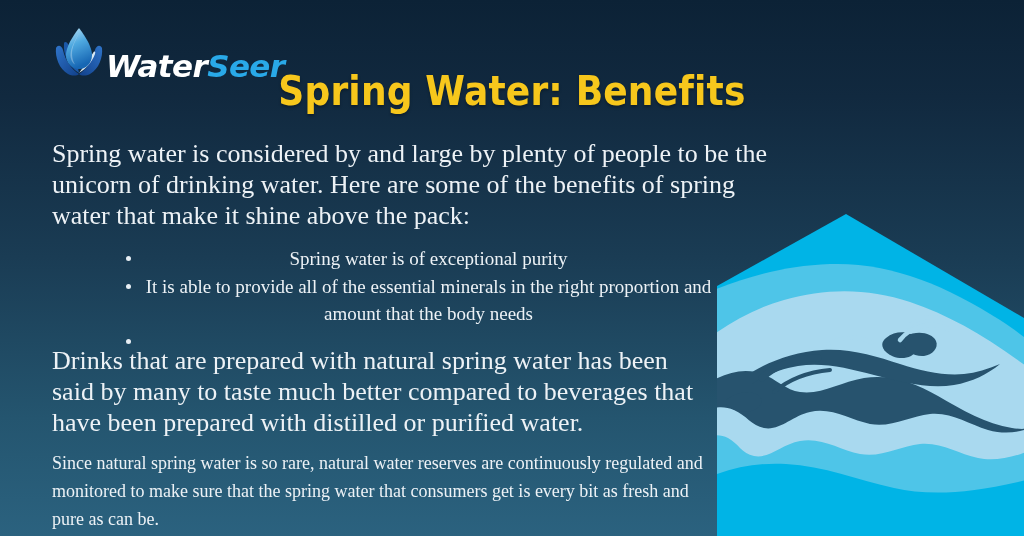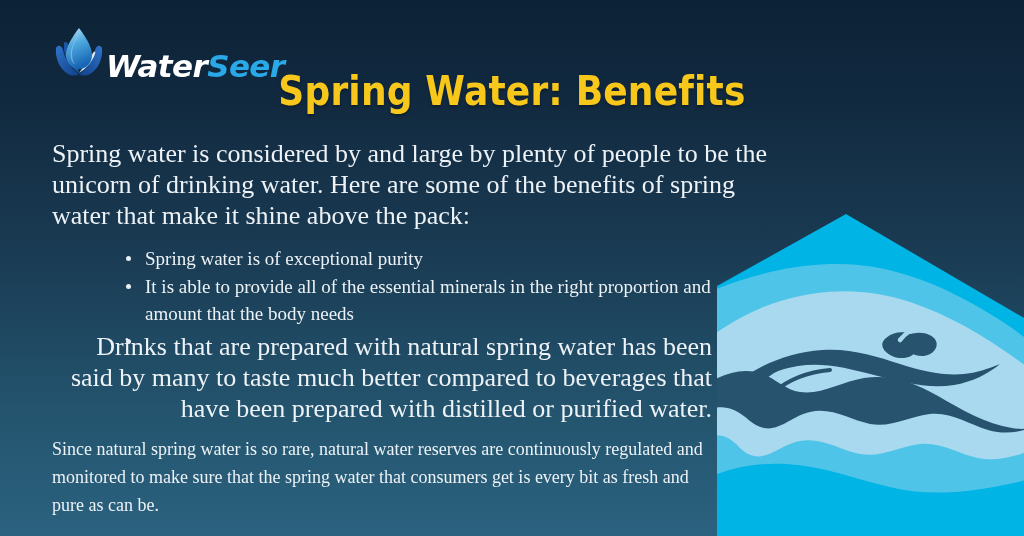--- a/index.html
+++ b/index.html
@@ -75,39 +75,40 @@
     font-size: 26px;
     line-height: 31px;
     color: #edf2f6;
     margin: 0;
   }
   #intro-paragraph { width: 745px; }
   #benefits-list {
     list-style: none;
     margin: 14px 0 0 0;
     padding: 0;
+    text-align: center;
   }
   #benefits-list li {
     position: relative;
     padding-left: 93px;
     font-size: 19px;
     line-height: 27px;
     color: #edf2f6;
     margin-bottom: 1px;
   }
   #benefits-list li .bullet-dot {
     position: absolute;
     left: 74px;
     top: 11px;
     width: 5px;
     height: 5px;
     border-radius: 50%;
     background: #e7eef4;
   }
-  #mid-paragraph { margin-top: 4px; text-align: right; }
+  #mid-paragraph { margin-top: 18px; }
   #closing-paragraph { margin-top: 11px; font-size: 18px; line-height: 28px; }
 </style>
 </head>
 <body>
 
 <div id="infographic">
 
   <svg id="water-graphic" viewBox="0 0 324 536" preserveAspectRatio="none" aria-hidden="true">
     <defs>
       <clipPath id="peakClip">

